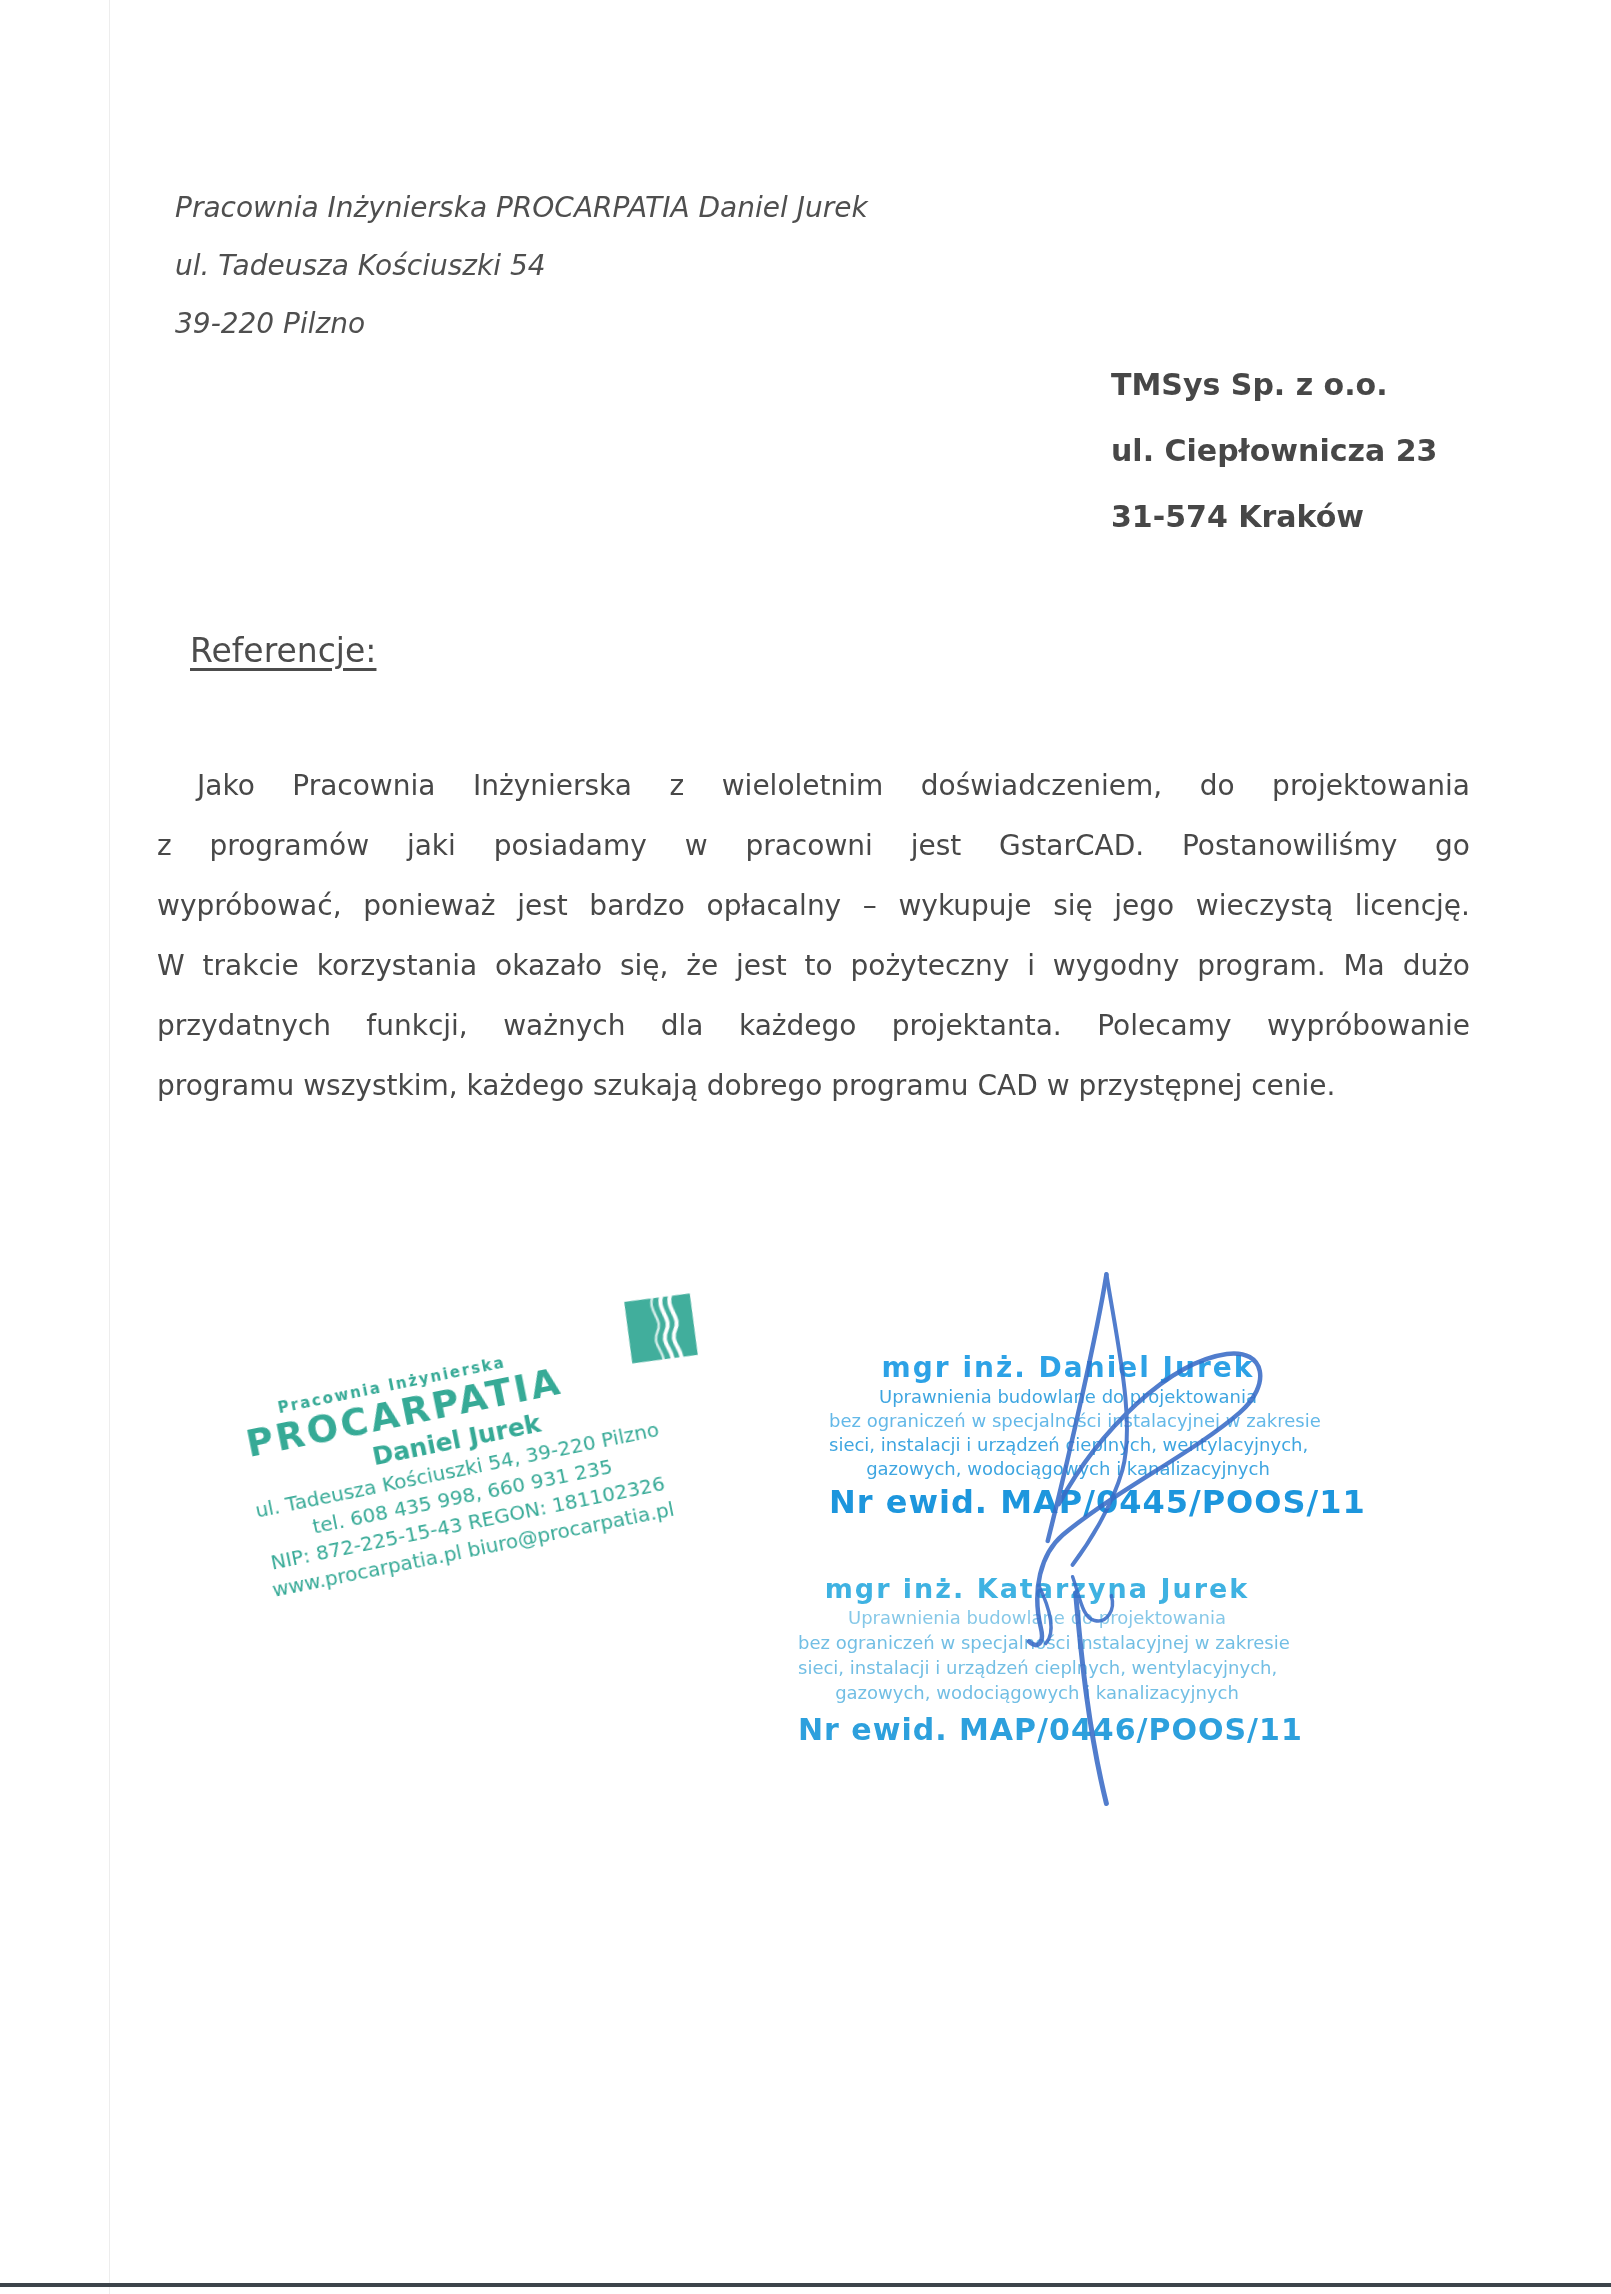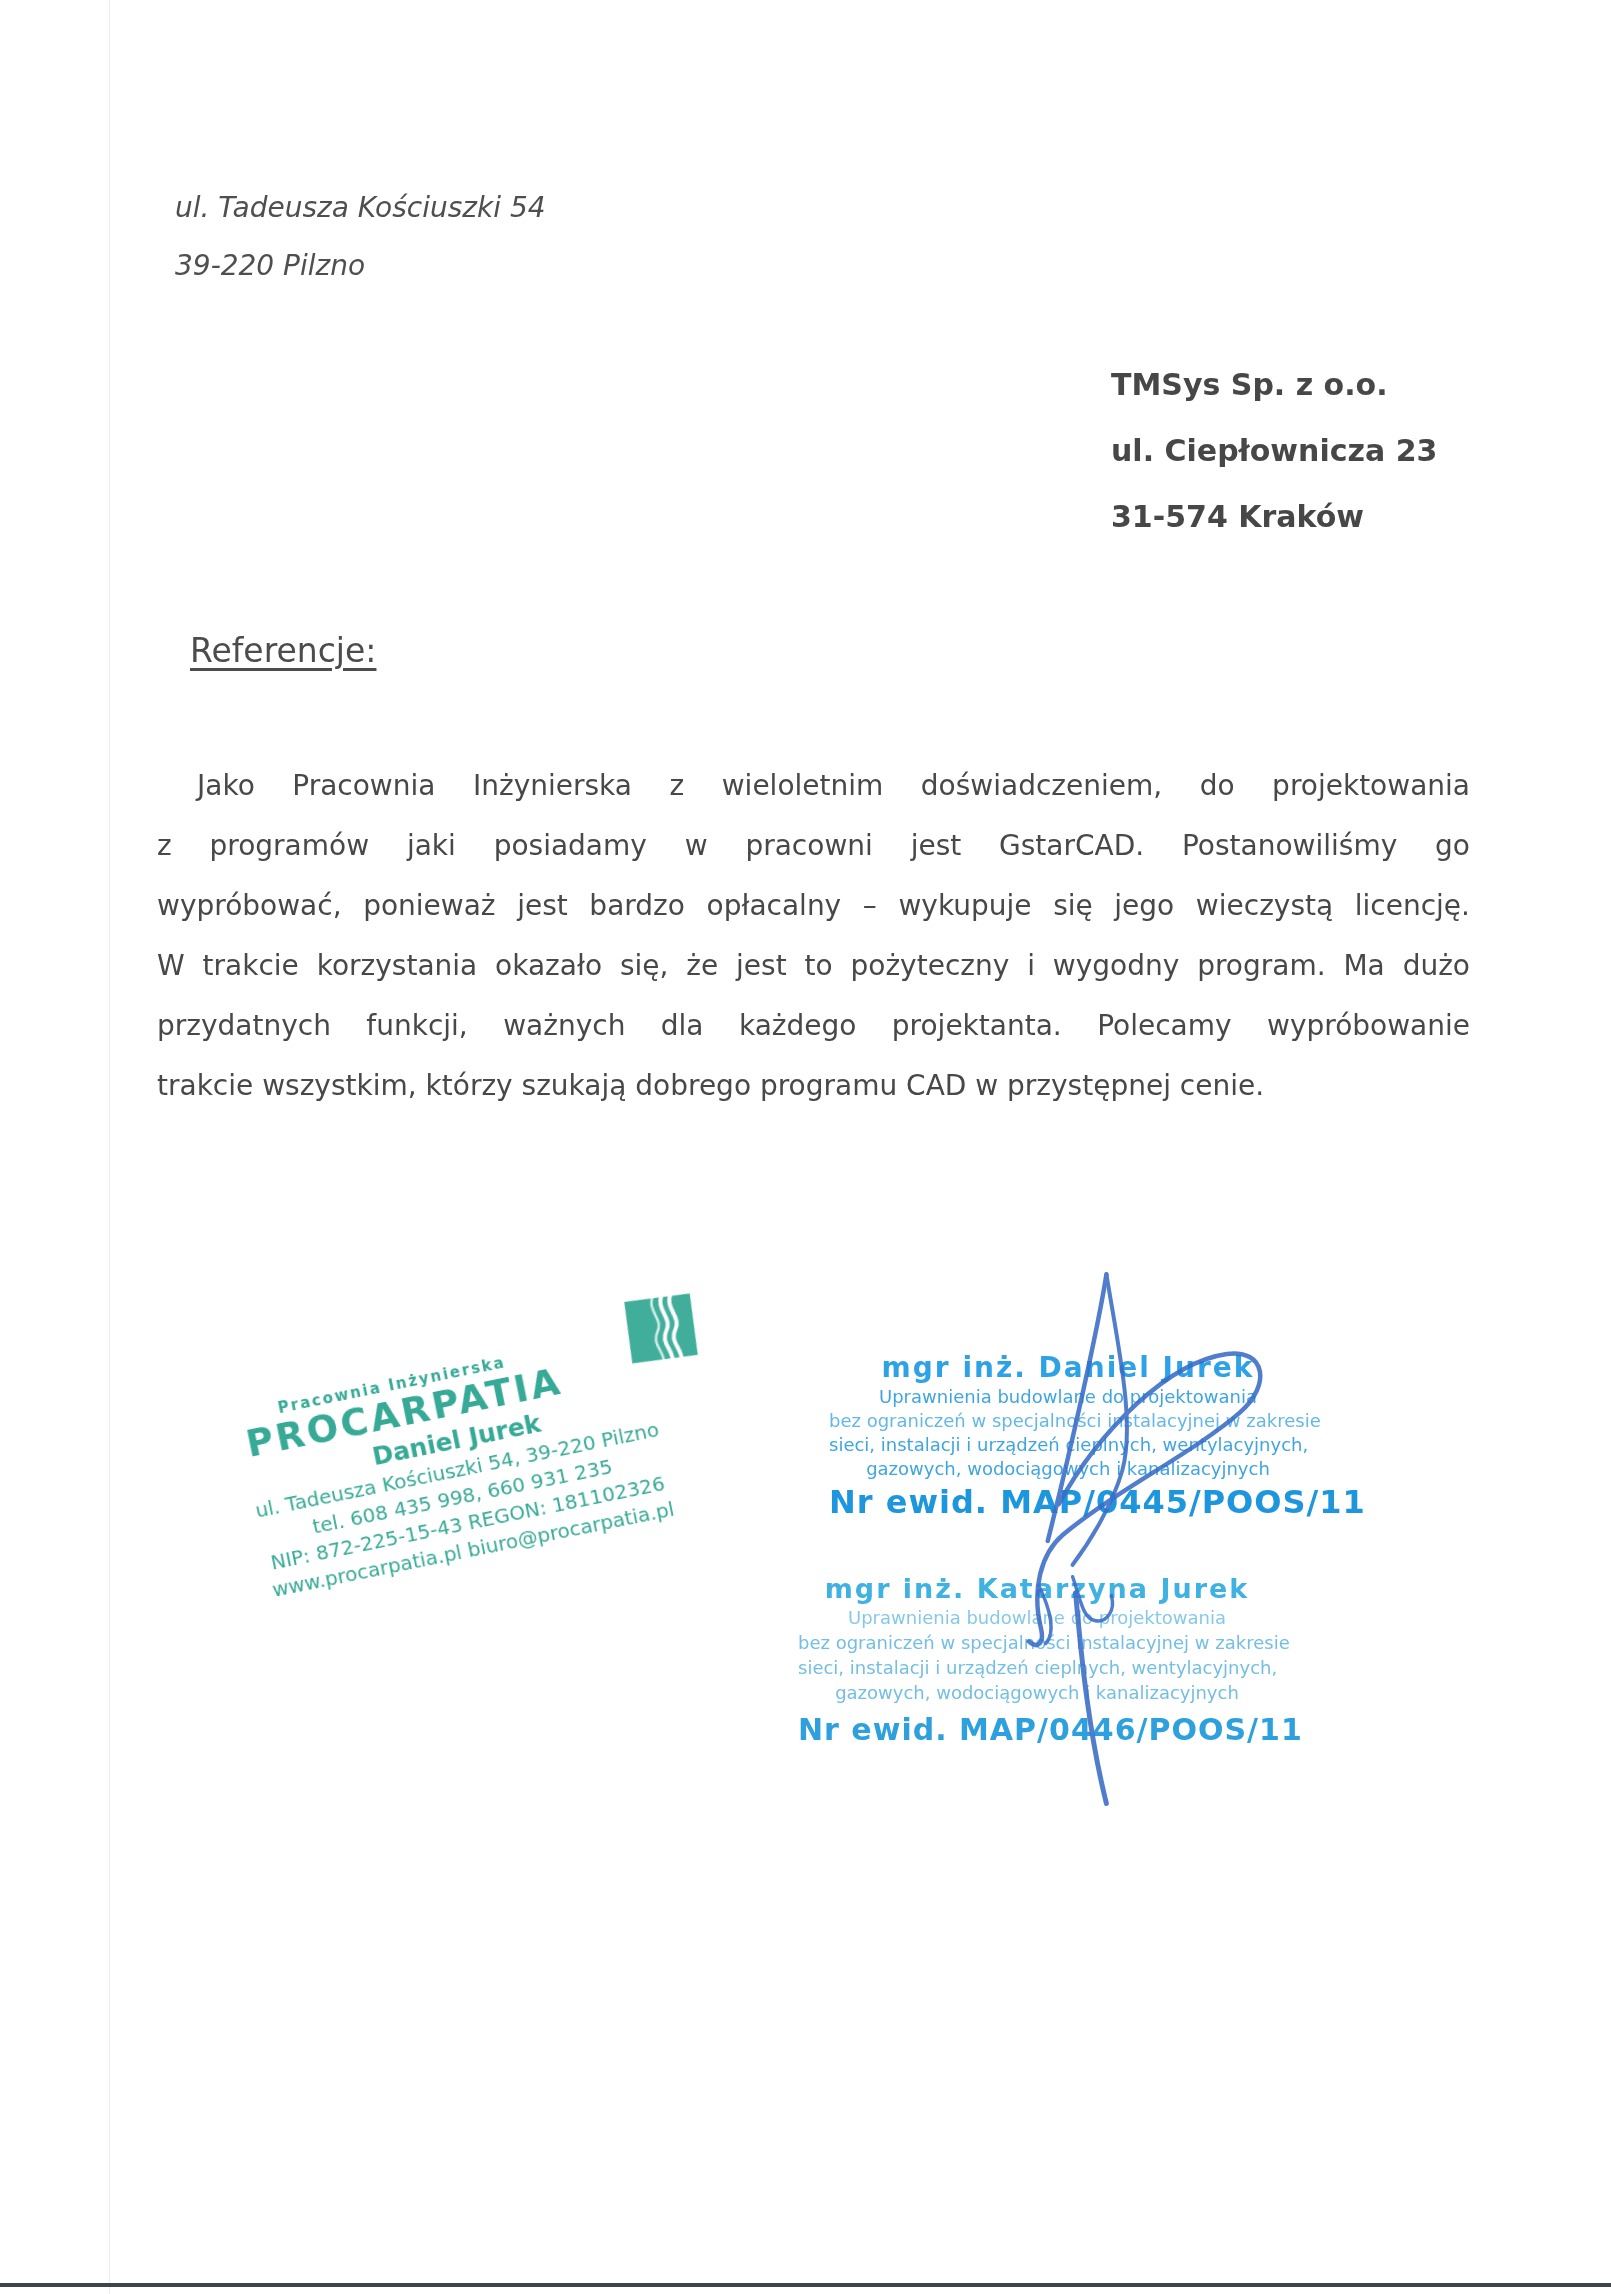--- a/index.html
+++ b/index.html
@@ -60,39 +60,40 @@
   .sig-layer{position:absolute;left:0;top:0;width:1612px;height:2294px;pointer-events:none;}
 </style>
 </head>
 <body>
 
 <div class="page">
 
   <div class="scan-vline"></div>
 
   <div class="sender">
+    <div>Pracownia Inżynierska PROCARPATIA Daniel Jurek</div>
     <div>ul. Tadeusza Kościuszki 54</div>
     <div>39-220 Pilzno</div>
   </div>
 
   <div class="recipient">
     <div>TMSys Sp. z o.o.</div>
     <div>ul. Ciepłownicza 23</div>
     <div>31-574 Kraków</div>
   </div>
 
   <div class="heading">Referencje:</div>
 
   <div class="body-text">
     <div class="jline first">Jako Pracownia Inżynierska z wieloletnim doświadczeniem, do projektowania</div>
     <div class="jline">z programów jaki posiadamy w pracowni jest GstarCAD. Postanowiliśmy go</div>
     <div class="jline">wypróbować, ponieważ jest bardzo opłacalny – wykupuje się jego wieczystą licencję.</div>
     <div class="jline">W trakcie korzystania okazało się, że jest to pożyteczny i wygodny program. Ma dużo</div>
     <div class="jline">przydatnych funkcji, ważnych dla każdego projektanta. Polecamy wypróbowanie</div>
-    <div class="jline last">trakcie wszystkim, którzy szukają dobrego programu CAD w przystępnej cenie.</div>
+    <div class="jline last">programu wszystkim, każdego szukają dobrego programu CAD w przystępnej cenie.</div>
   </div>
 
   <div class="company-stamp">
     <span class="company-logo">
       <svg width="66" height="62" viewBox="0 0 66 62">
         <rect x="0" y="0" width="66" height="62" fill="#24a28d" opacity="0.95"></rect>
         <path d="M38,-2 C30,12 46,22 38,34 C30,46 44,56 40,66" stroke="#ffffff" stroke-width="4" fill="none"></path>
         <path d="M47,-2 C39,12 55,22 47,34 C39,46 53,56 49,66" stroke="#ffffff" stroke-width="4" fill="none"></path>
         <path d="M29,-2 C21,12 37,22 29,34 C21,46 35,56 31,66" stroke="#ffffff" stroke-width="2.5" fill="none" opacity="0.8"></path>
       </svg>

